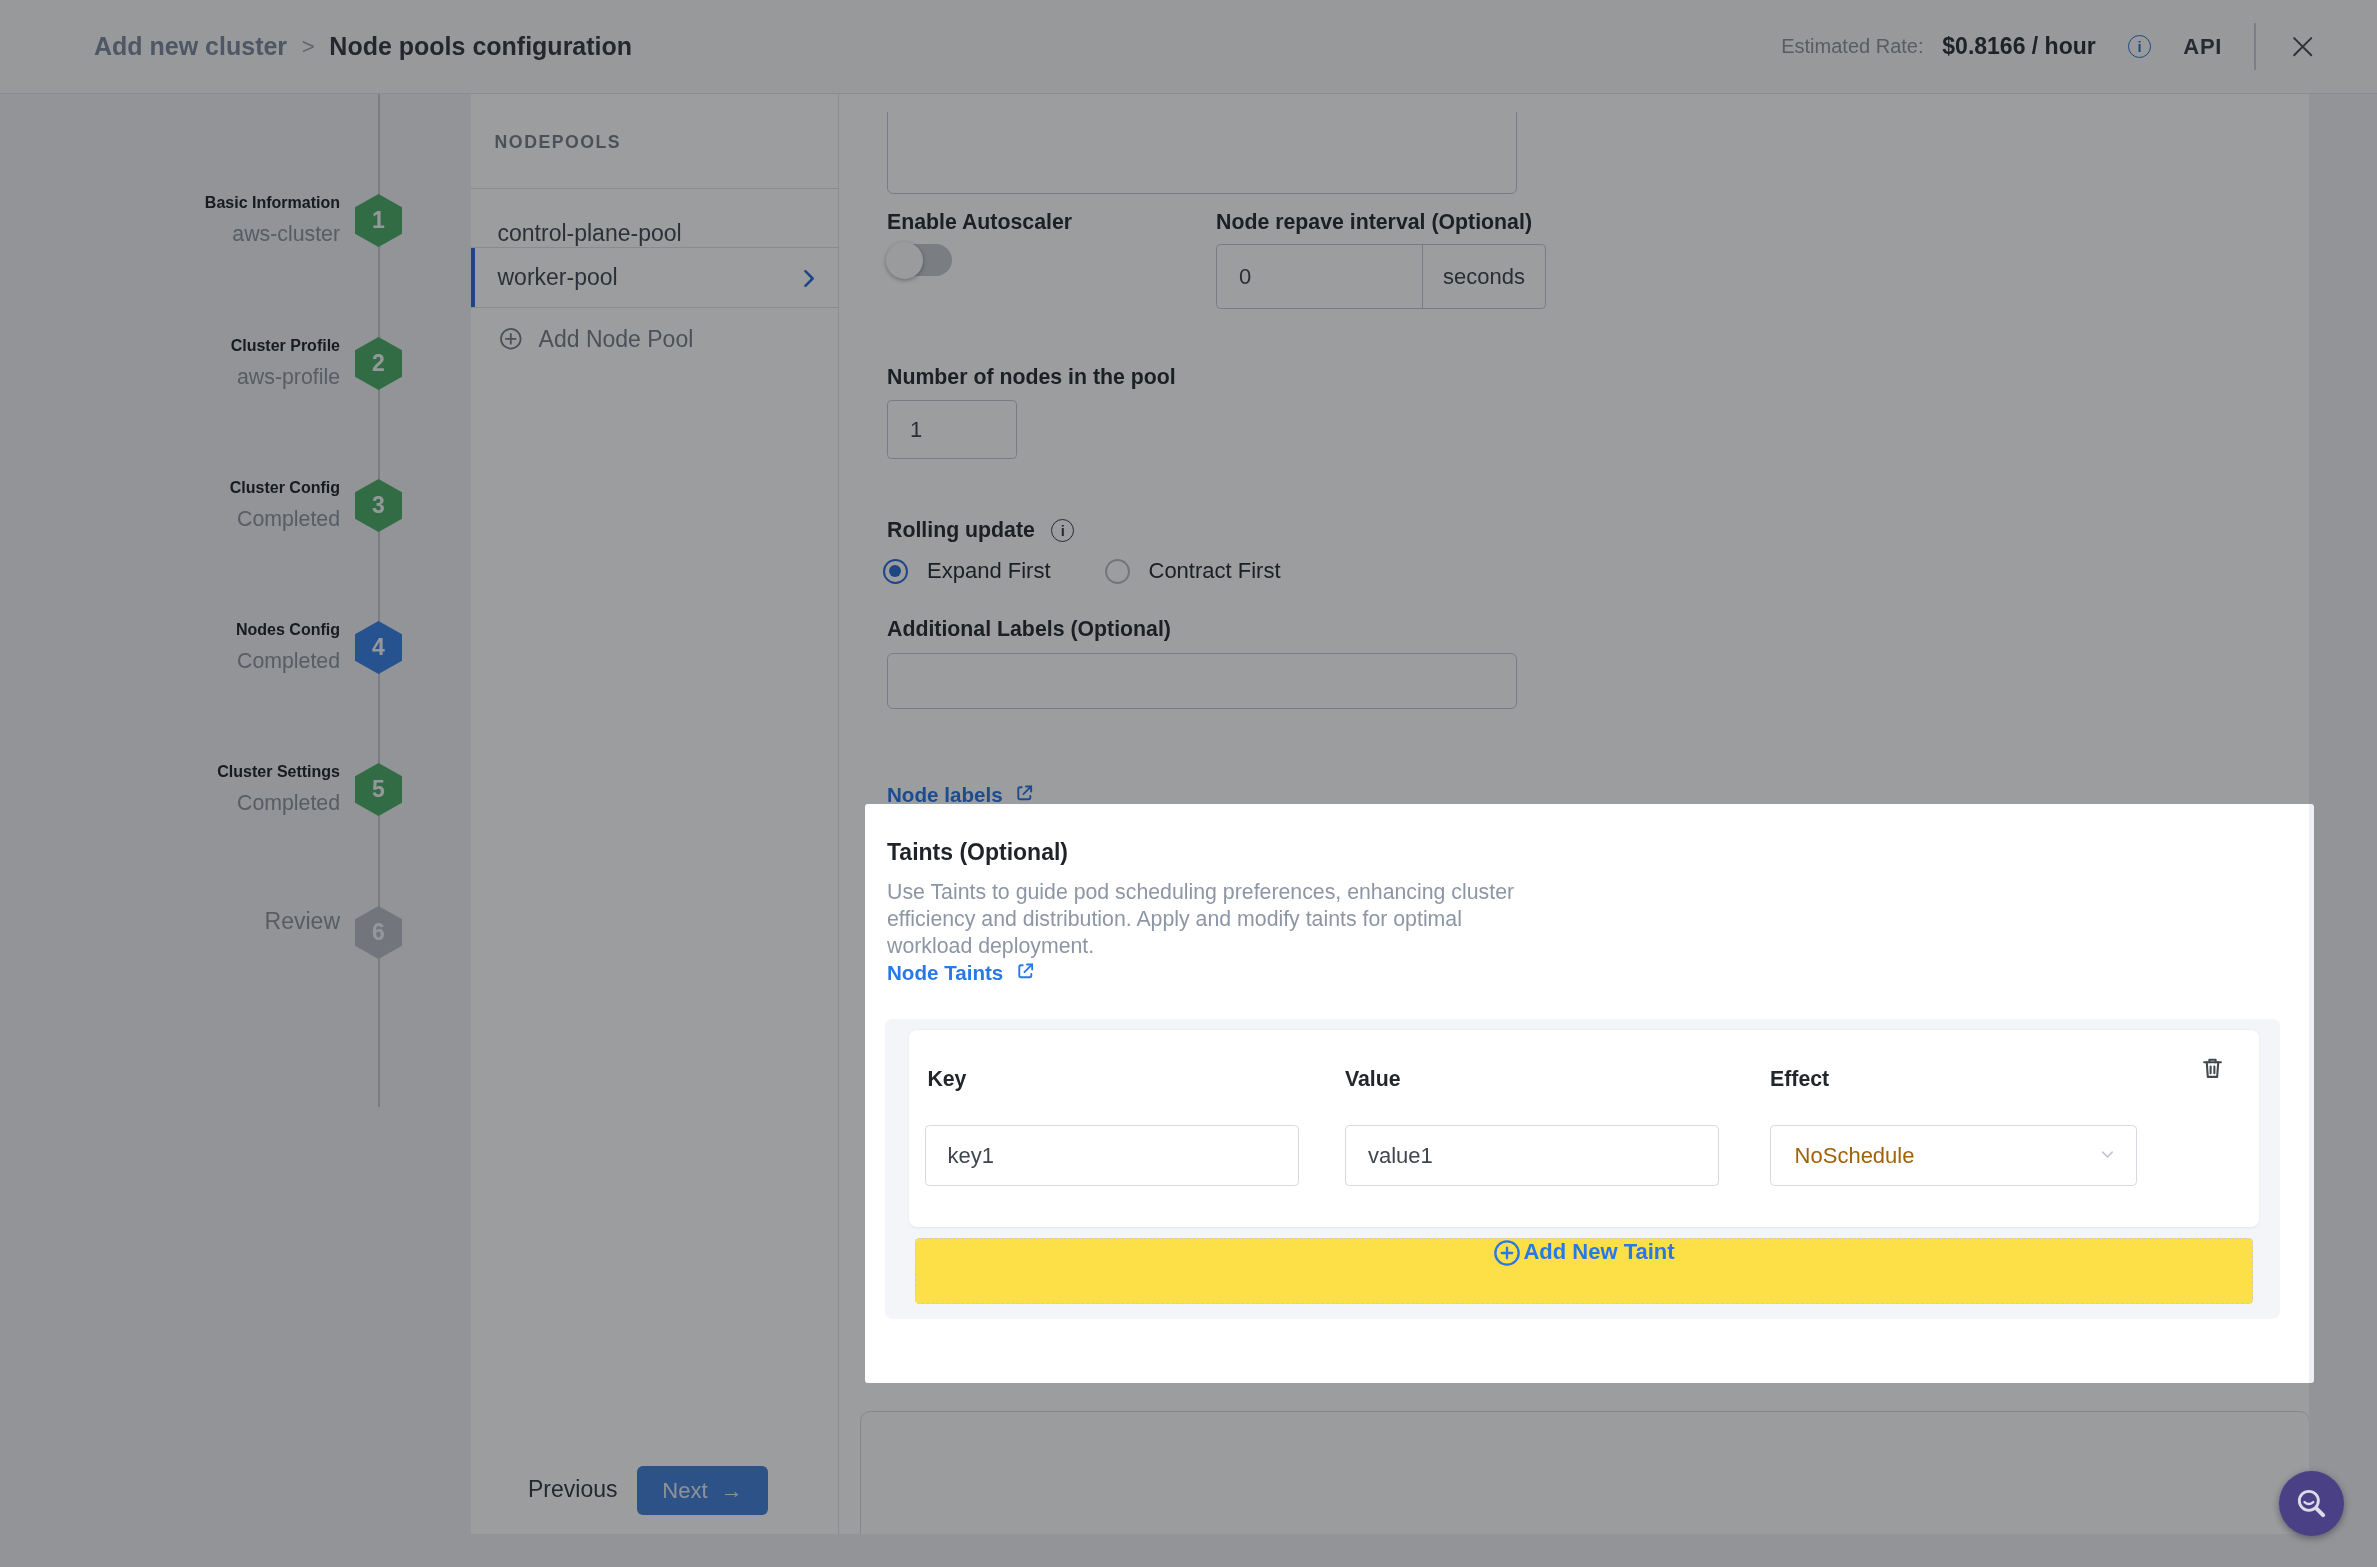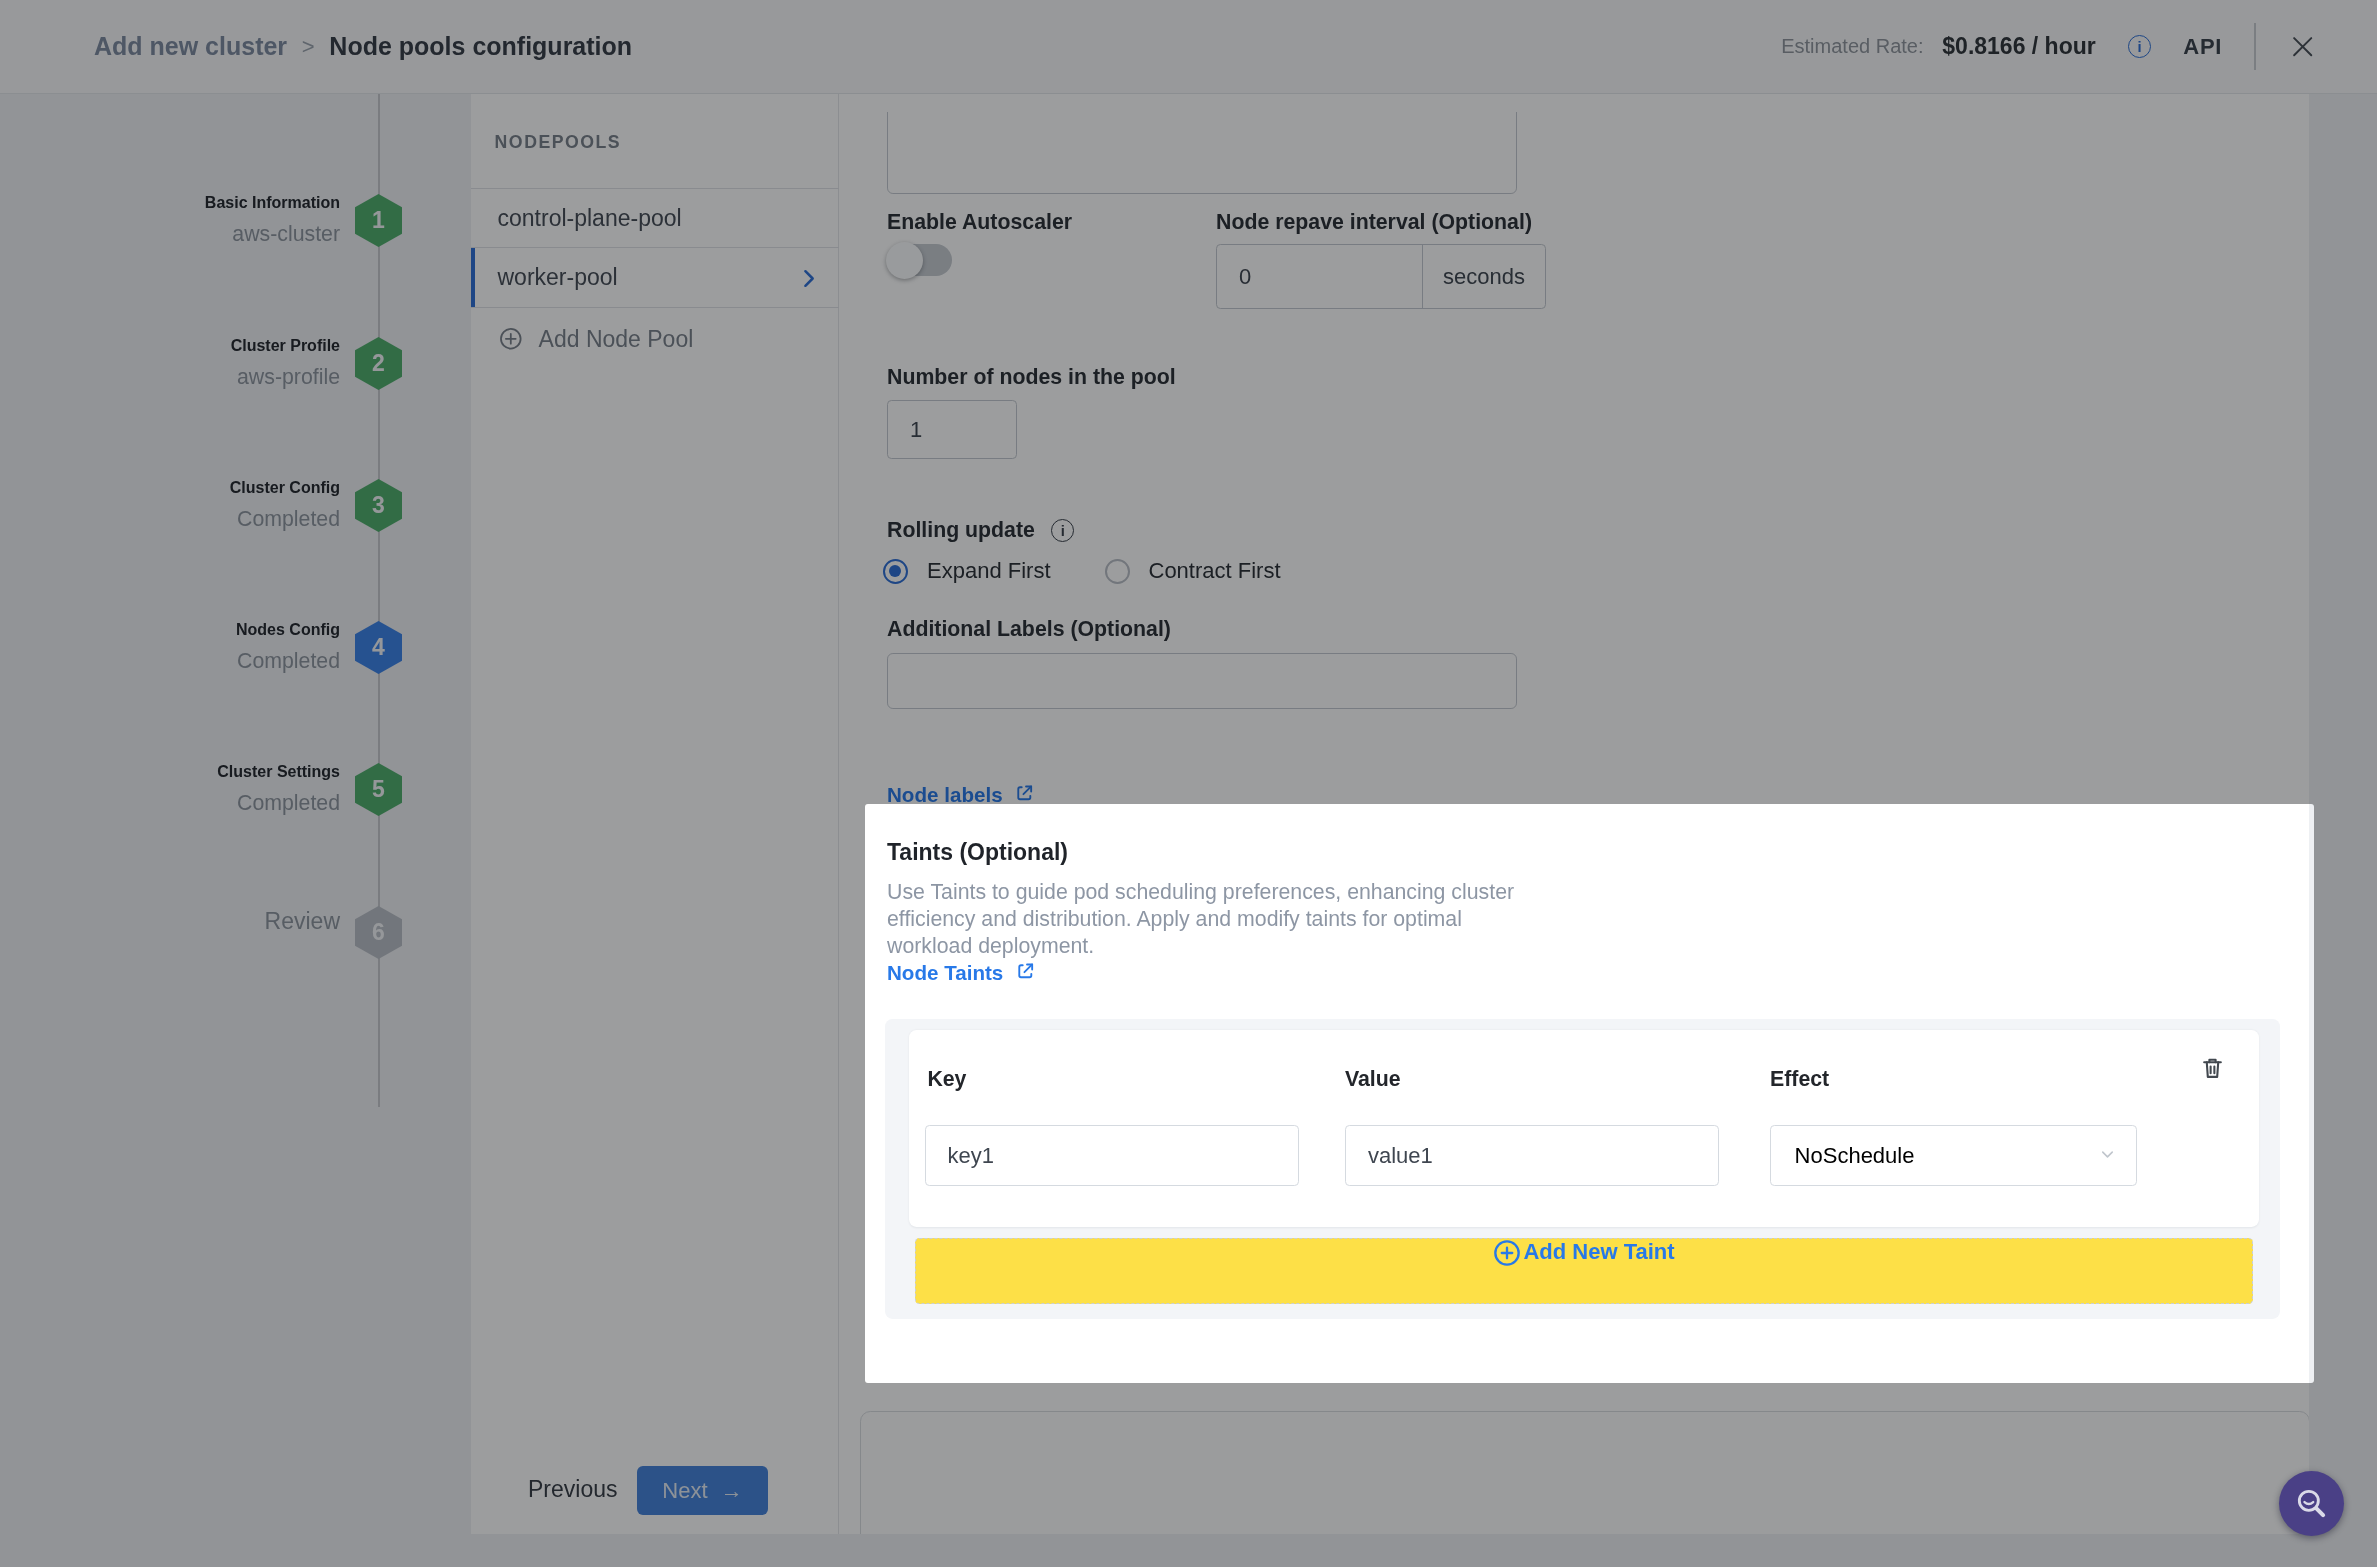--- a/index.html
+++ b/index.html
@@ -35,21 +35,21 @@
   .step-sub{font-size:21.3px;color:#8d949e;line-height:31px;}
   
   .panel{left:471px;top:94px;width:1838px;height:1440px;background:#ffffff;overflow:hidden;}
   
   .npcol{position:absolute;left:0;top:0;width:368px;height:1440px;border-right:1.5px solid #e4e7ea;box-sizing:border-box;}
   .np-heading{position:absolute;left:23.6px;top:38px;font-size:17.7px;font-weight:700;
               letter-spacing:1.5px;color:#79808a;}
   .np-rows{position:absolute;left:0;top:94px;width:368px;}
   .np-row{height:60px;border-bottom:0.7px solid #dfe2e6;display:flex;align-items:center;
           padding-left:26.5px;box-sizing:border-box;font-size:23px;color:#454c56;position:relative;cursor:pointer;}
-  .np-row:first-child{border-top:0.7px solid #dfe2e6;}
+  .np-row:first-child{border-top:0.7px solid #dfe2e6;align-items:flex-end;}
   .np-row.selected{font-weight:400;}
   .np-row.selected::before{content:"";position:absolute;left:0;top:0;width:4.4px;height:100%;background:#2e6fd6;}
   .np-chev{position:absolute;right:17.7px;top:17.7px;}
   .np-add{height:62px;display:flex;align-items:center;gap:16px;padding-left:28px;
           box-sizing:border-box;font-size:23px;color:#79808a;cursor:pointer;}
   
   .f-label{position:absolute;font-size:21.3px;font-weight:600;color:#2b3036;}
   .clipbox{position:absolute;left:416px;top:17.7px;width:630px;height:84px;overflow:hidden;}
   .partial-input{position:absolute;left:0;top:-34px;width:630px;height:116px;box-sizing:border-box;
                  border:1.5px solid #c4c9d0;border-radius:5.9px;font-size:22px;color:#3f4650;}
@@ -84,21 +84,21 @@
   .t-heading{position:absolute;left:416px;top:745px;font-size:23px;font-weight:600;color:#1f2329;}
   .t-desc{position:absolute;left:416px;top:785px;font-size:21.3px;line-height:27px;
           color:#8d96a4;white-space:pre-line;}
   .t-container{position:absolute;left:414px;top:925px;width:1395px;height:300px;
                background:#f3f5f8;border-radius:7.4px;}
   .t-card{position:absolute;left:24px;top:11px;width:1350px;height:197px;background:#fff;
           border-radius:7.4px;box-shadow:0 0.7px 2.2px rgba(16,24,40,.07);}
   .t-label{position:absolute;top:37px;font-size:21.3px;font-weight:600;color:#23262b;}
   .t-input{position:absolute;top:95px;height:61px;box-sizing:border-box;border:1.5px solid #d5dae0;
            border-radius:4.4px;background:#fff;}
-  .t-select{display:flex;align-items:center;padding-left:23.6px;font-size:22px;color:#000000;cursor:pointer;}
+  .t-select{display:flex;align-items:center;padding-left:23.6px;font-size:22px;color:#a16207;cursor:pointer;}
   .t-select svg{position:absolute;right:19px;top:19px;}
   .trash{position:absolute;right:34px;top:25px;cursor:pointer;}
   .dashed{position:absolute;left:30px;top:219px;width:1338px;height:66px;box-sizing:border-box;
           border:1.5px dashed #c9ced5;border-radius:4.4px;background:#fde047;display:flex;
           justify-content:center;gap:2px;cursor:pointer;}
   .dashed span{font-size:22px;font-weight:600;color:#2879e8;}
   
   .faint-card{position:absolute;left:389px;top:1317px;width:1450px;height:155px;
               border:1.5px solid #d9dce0;border-radius:10.3px;background:#fdfdfe;box-sizing:border-box;}
   .prev-btn{position:absolute;left:57px;top:1382px;font-size:23px;color:#363c45;cursor:pointer;}

